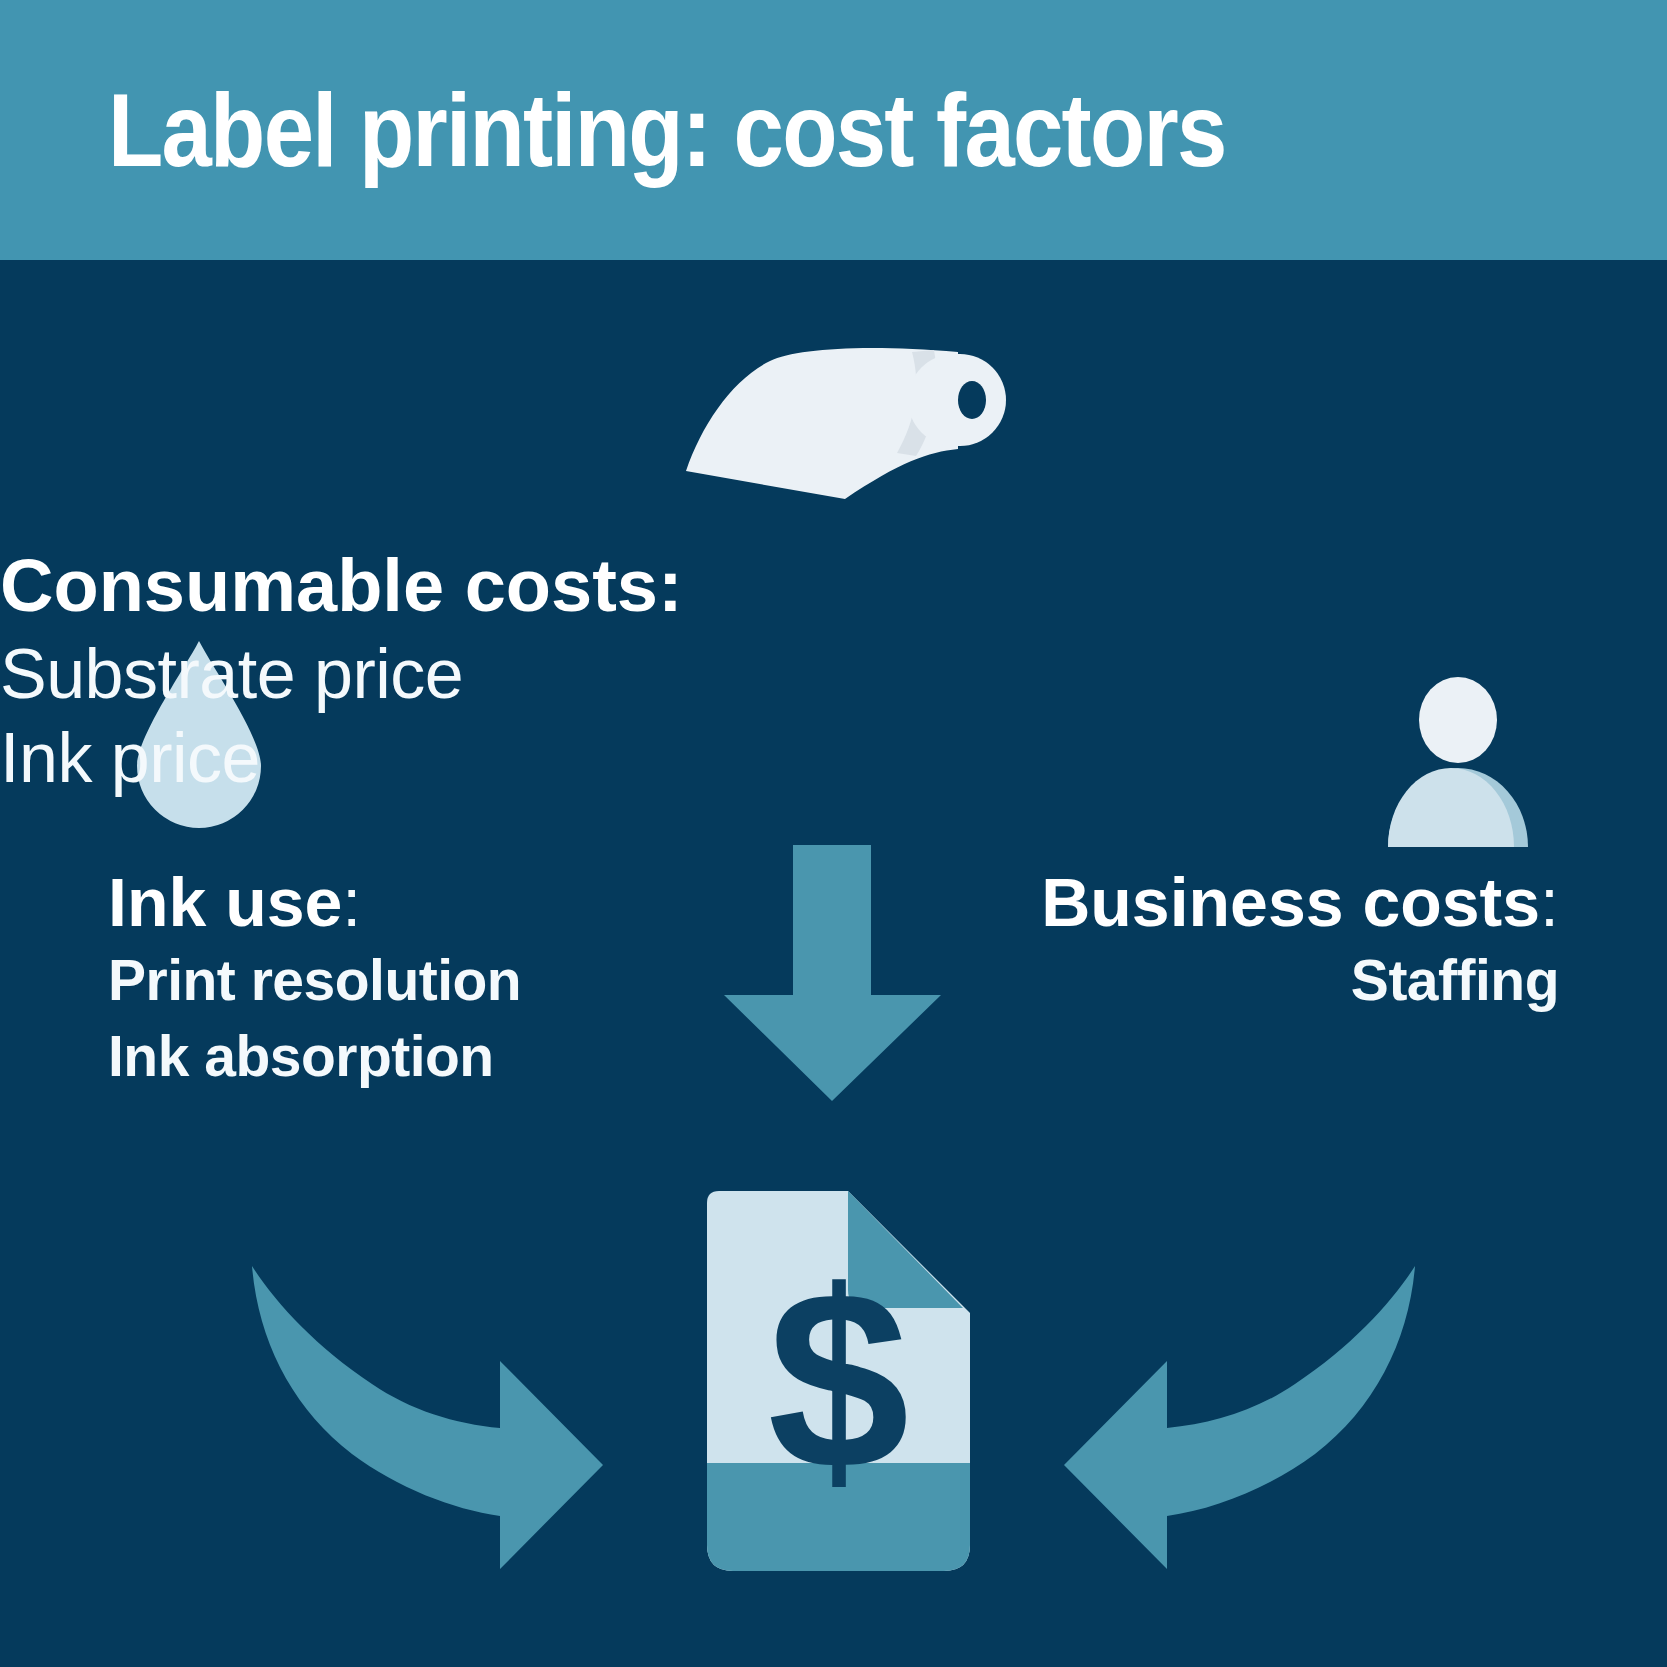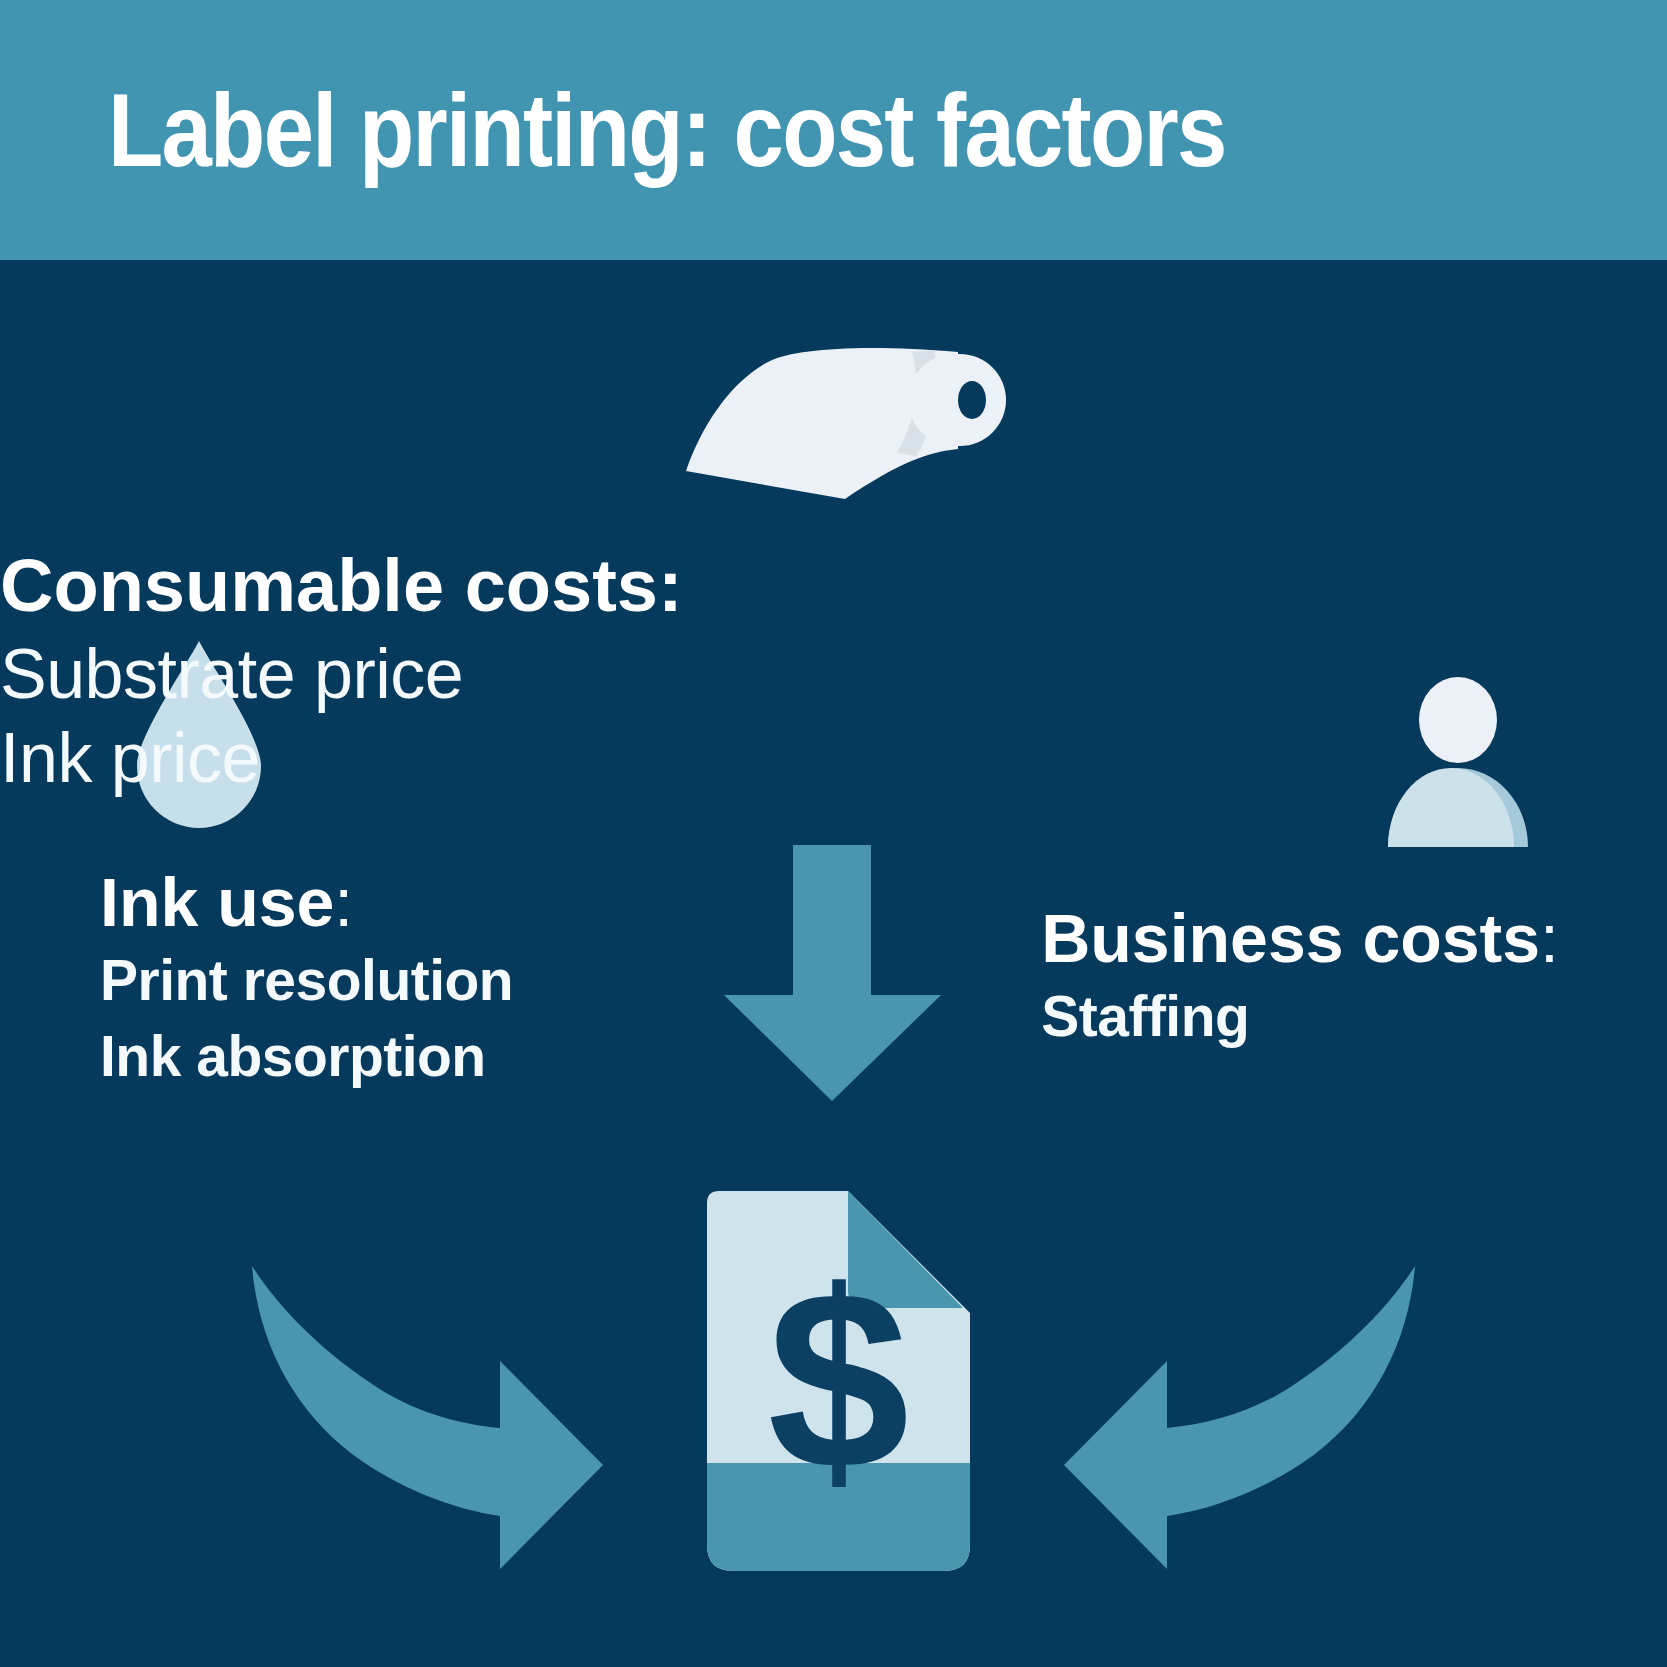--- a/index.html
+++ b/index.html
@@ -47,22 +47,22 @@
   .f-page{fill:var(--page-light-blue)}
   .f-body{fill:var(--person-body)}
   .f-bodyshade{fill:var(--person-body-shade)}
   .f-rollshade{fill:var(--roll-shade)}
   
   .sec{position:absolute;z-index:2;color:var(--text-soft)}
   .sec .hd{font-weight:bold;color:var(--text-white)}
   .sec-center{left:0;right:0;top:540px;text-align:left}
   .sec-center .hd{font-size:74px;line-height:92px}
   .sec-center .item{font-size:70px;font-weight:400;line-height:84px;letter-spacing:-.5px}
-  .sec-left{left:100px;top:862px;text-align:left}
-  .sec-right{right:108px;top:898px;text-align:left}
+  .sec-left{left:108px;top:862px;text-align:left}
+  .sec-right{right:108px;top:862px;text-align:right}
   .sec-left .hd,.sec-right .hd{font-size:68px;line-height:80px}
   .sec-left .item,.sec-right .item{font-size:57px;font-weight:700;line-height:76px;letter-spacing:-.5px}
   .hd .colon{font-weight:300;color:var(--text-soft)}
   
   .dollar{
     position:absolute;z-index:3;
     left:707px;top:1191px;width:263px;height:380px;
     line-height:378px;text-align:center;
     font-size:255px;font-weight:bold;
     color:var(--dollar-navy);

